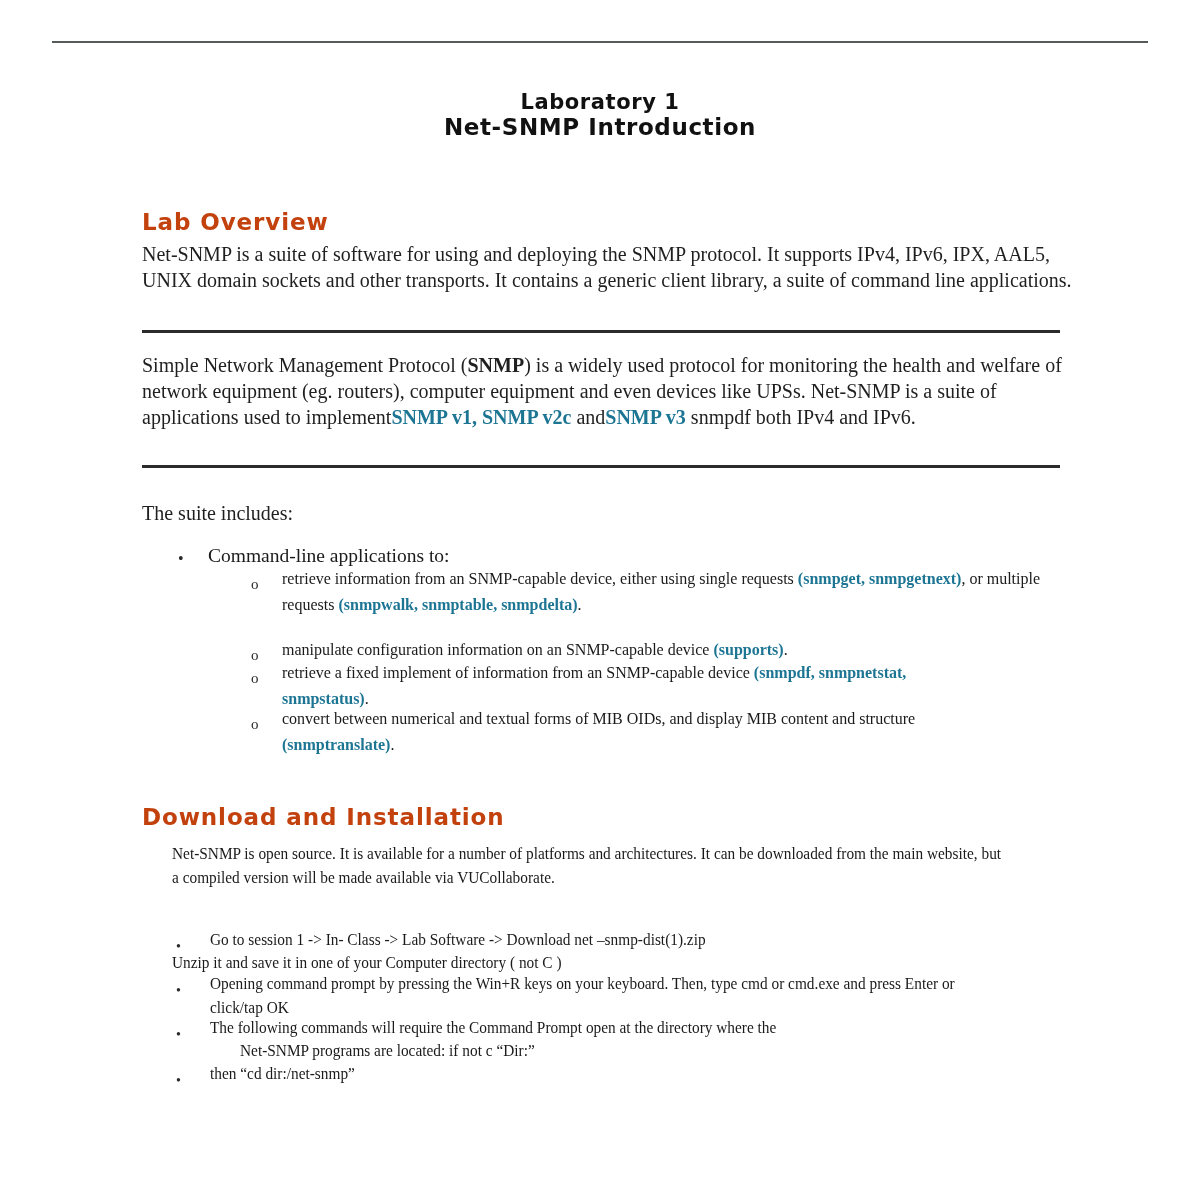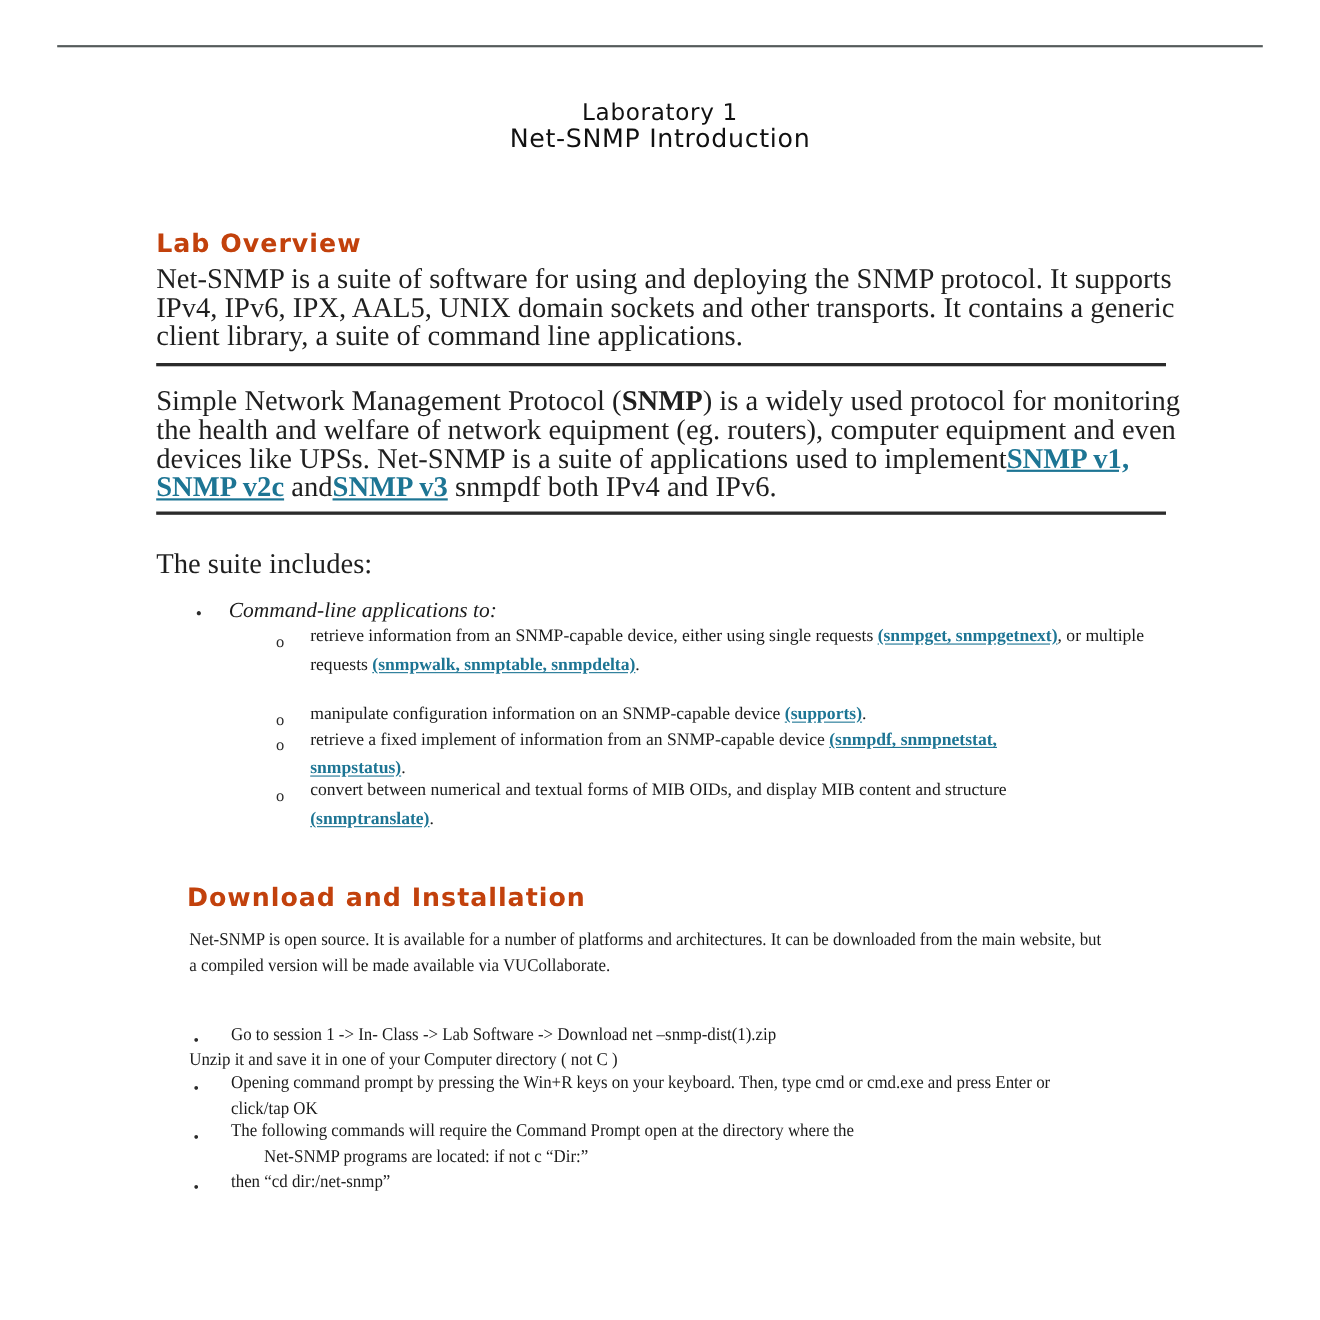--- a/index.html
+++ b/index.html
@@ -22,61 +22,61 @@
     position:absolute;left:142px;width:918px;height:0;
     border-top:3px solid #2b2b2b;
   }
   .sep-1{top:330px;}
   .sep-2{top:465px;}
 
   
   .doc-title{
     position:absolute;left:0;width:1200px;text-align:center;
     font-family:"DejaVu Sans",sans-serif;
-    font-weight:normal;color:#111;
+    font-weight:bold;color:#111;
   }
   .doc-title.t1{top:90px;font-size:21px;letter-spacing:.6px;}
   .doc-title.t2{top:114px;font-size:23px;letter-spacing:.6px;}
 
   .h2{
     position:absolute;left:142px;
     font-family:"DejaVu Sans",sans-serif;
     font-weight:bold;font-size:23px;color:#c2410c;
     letter-spacing:.9px;
   }
   .h2.overview{top:209px;}
-  .h2.download{top:804px;margin-left:28px;}
+  .h2.download{top:804px;}
 
   
   .para{
     position:absolute;left:142px;width:935px;
-    font-size:26px;line-height:26px;color:#1f1f1f;
+    font-size:20px;line-height:26px;color:#1f1f1f;
   }
   .p-intro{top:241px;}
   .p-snmp{top:352px;}
   .p-suite{top:500px;}
 
   
   .narrow{
     font-family:"Liberation Serif",serif;
     font-stretch:condensed;
     font-size:16.5px;line-height:24px;
     transform:scaleX(.93);transform-origin:left top;
   }
   .p-open{position:absolute;left:172px;top:842px;width:900px;}
 
   
   a.lnk,.lnk{
-    color:#1d7594;font-weight:bold;text-decoration:underline;
+    color:#1d7594;font-weight:bold;
     text-underline-offset:2px;
   }
   .bullet{
     position:absolute;font-size:16px;line-height:1;color:#2b2b2b;
   }
-  .lvl1-text{position:absolute;font-size:19.5px;line-height:26px;font-style:italic;}
+  .lvl1-text{position:absolute;font-size:19.5px;line-height:26px;}
   .lvl2-mark{position:absolute;font-size:15px;line-height:1;color:#2b2b2b;
     font-family:"Liberation Serif",serif;}
   .lvl2-text{position:absolute;font-size:16px;line-height:26px;width:760px;}
 
   
   .dl-bullet{position:absolute;left:176px;font-size:14px;line-height:1;color:#2b2b2b;}
   .dl-text{position:absolute;left:210px;width:860px;}
   .dl-plain{position:absolute;left:172px;width:880px;}
   .dl-indent{position:absolute;left:240px;width:830px;}
 </style>

